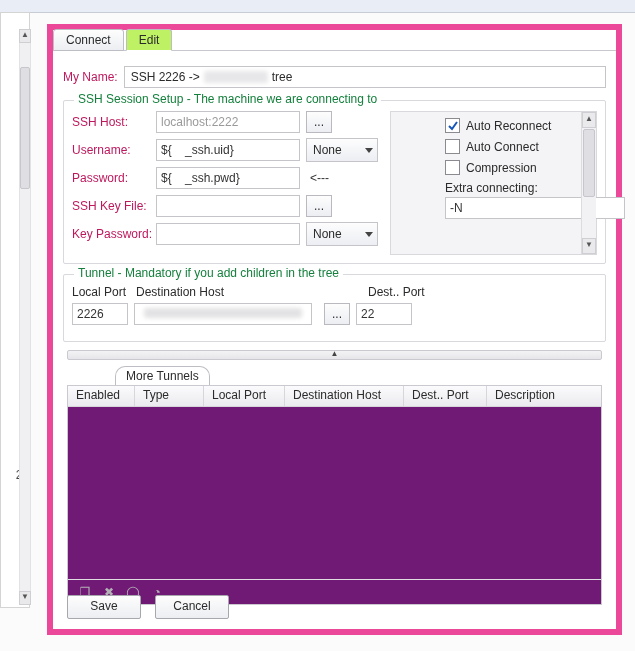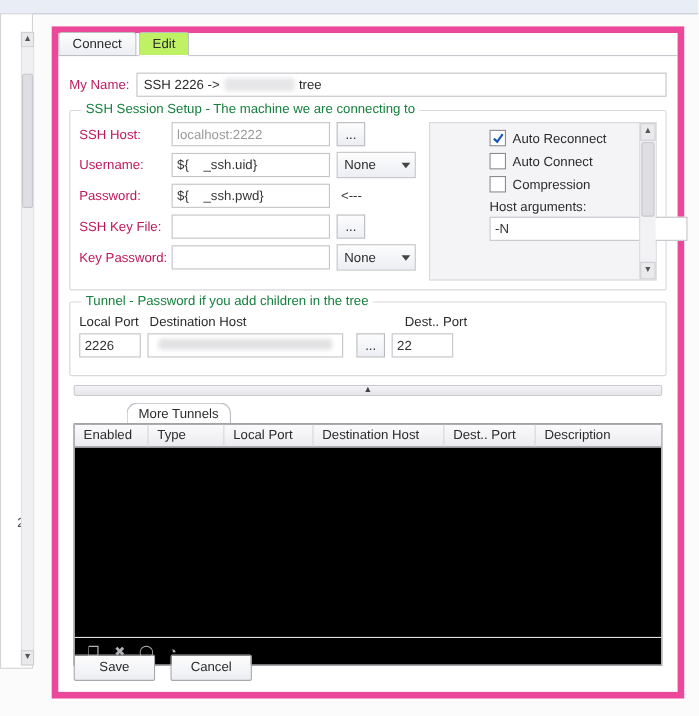--- a/index.html
+++ b/index.html
@@ -268,21 +268,21 @@
   
   .mt-tab {
     position:absolute; left:18px; top:336px;
     border:1px solid #bdbdc4; border-bottom:none;
     border-radius:10px 10px 0 0;
     background:#fff; padding:2px 10px;margin-left:44px;
   }
   .mt-panel {
     position:absolute; left:14px; right:14px; top:355px;
     height:218px;
-    border:1px solid #c9c9cf; background:#000000;
+    border:1px solid #c9c9cf; background:#701a75;
   }
   .mt-head {
     display:flex; height:20px; background:linear-gradient(#fbfbfd,#ebebef); border-bottom:1px solid #d6d6db;
   }
   .mt-head .col {
     padding:2px 8px; border-right:1px solid #d6d6db; white-space:nowrap;
   }
   .mt-body { flex:1; }
   .mt-toolbar {
     position:absolute; left:0; right:0; bottom:0; height:24px;
@@ -385,37 +385,37 @@
           </div>
           <div class="ck">
             <div class="ckbox"></div>
             <span>Auto Connect</span>
           </div>
           <div class="ck">
             <div class="ckbox"></div>
             <span>Compression</span>
           </div>
           <div class="extra-row">
-            <span>Host arguments:</span>
+            <span>Extra connecting:</span>
             <input class="text-input" value="-N" style="">
           </div>
         </div>
         <div class="right-scroll">
           <div class="arrow">▲</div>
           <div class="track">
                 <div class="thumb"></div>
               </div>
           <div class="arrow">▼</div>
         </div>
       </div>
     </div>
   </div>
 
   <div class="group tunnel-group">
-    <div class="legend">Tunnel - Password if you add children in the tree</div>
+    <div class="legend">Tunnel - Mandatory if you add children in the tree</div>
     <div class="tunnel-labels">
       <span style="width:56px">Local Port</span>
       <span style="width:184px">Destination Host</span>
       <span style="width:32px"></span>
       <span>Dest.. Port</span>
     </div>
     <div class="tunnel-fields">
       <input class="text-input lp" value="2226" style="">
       <div class="text-input dh" style="padding:0">
         <span class="blur2"></span>

